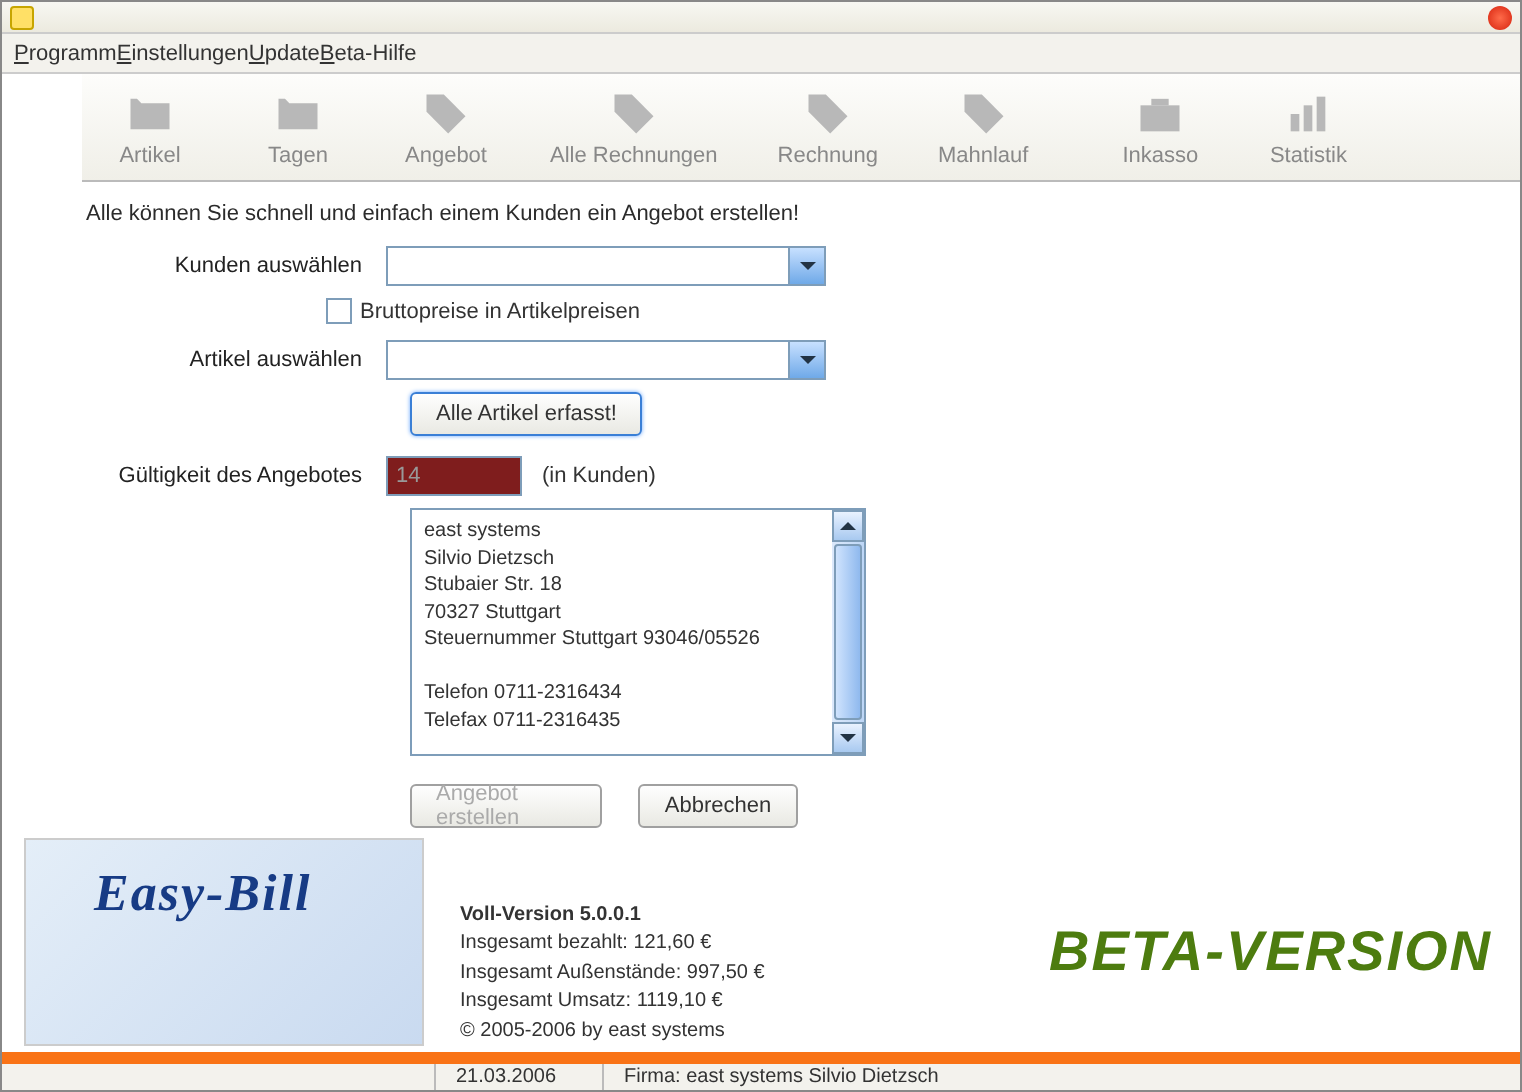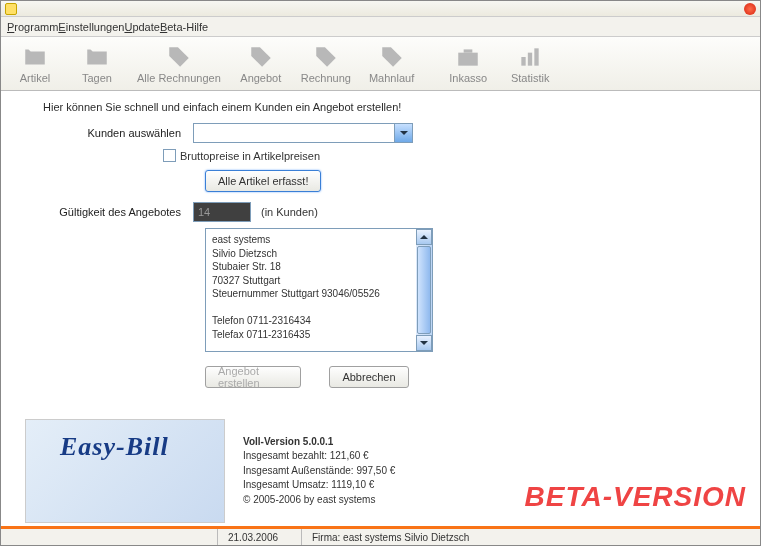--- a/index.html
+++ b/index.html
@@ -3,49 +3,49 @@
 <meta charset="utf-8">
 <style>
 * { box-sizing: border-box; margin: 0; padding: 0; }
 body { font-family: Tahoma, Arial, sans-serif; font-size: 11px; background: #fff; color: #333; width: 761px; height: 546px; overflow: hidden; position: relative; border: 1px solid #888; }
 .titlebar { height: 16px; background: linear-gradient(#f7f7f2,#eceadf); border-bottom: 1px solid #ccc; display: flex; align-items: center; padding: 0 4px; }
 .title-icon { width: 12px; height: 12px; background: #ffe066; border: 1px solid #c7a500; border-radius: 2px; }
 .close-btn { margin-left: auto; width: 12px; height: 12px; background: radial-gradient(circle,#ff6b4a,#d6230e); border-radius: 50%; }
 .menubar { height: 20px; background: #f3f2ed; border-bottom: 1px solid #ccc; display: flex; align-items: center; padding: 0 6px; }
 .menubar span { color: #333; cursor: default; }
 .menubar span u { text-decoration: underline; }
-.toolbar { height: 54px; background: linear-gradient(#fdfdfb,#f0efe8); border-bottom: 1px solid #bbb; display: flex; align-items: center; padding: 0 12px; gap: 18px; }
+.toolbar { height: 54px; background: linear-gradient(#fdfdfb,#f0efe8); border-bottom: 1px solid #bbb; display: flex; align-items: center; padding: 0 12px; gap: 30px; margin-left: 40px; }
 .tool { display: flex; flex-direction: column; align-items: center; gap: 2px; color: #888; cursor: default; min-width: 44px; }
 .tool svg { width: 26px; height: 26px; }
 .content { padding: 10px 42px 8px 42px; }
 .intro { color: #2b2b2b; margin-bottom: 10px; }
 .row { display: flex; align-items: center; margin-bottom: 6px; }
 .lbl { width: 150px; text-align: right; padding-right: 12px; color: #222; }
 .combo { width: 220px; height: 20px; border: 1px solid #7e9db9; background: #fff; display: flex; align-items: center; }
 .combo-btn { margin-left: auto; width: 18px; height: 18px; background: linear-gradient(#c7e0ff,#6fa9e8); border-left: 1px solid #7e9db9; display: flex; align-items: center; justify-content: center; }
 .combo-btn svg { width: 8px; height: 8px; }
 .chk-row { margin-left: 120px; display: flex; align-items: flex-end; gap: 4px; margin-bottom: 8px; }
 .chk { width: 13px; height: 13px; border: 1px solid #7e9db9; background: #fff; }
 .btn { height: 22px; padding: 0 12px; background: linear-gradient(#fefefe,#e9e9e3); border: 1px solid #a0a0a0; border-radius: 3px; color: #333; display: inline-flex; align-items: center; justify-content: center; cursor: default; }
 .btn.highlight { border: 1px solid #3a7fd6; box-shadow: 0 0 2px #6aa8ff; }
 .btn.disabled { color: #aaa; }
-.numfield { width: 58px; height: 20px; border: 1px solid #7e9db9; padding: 0 4px; color: #999; background: #404040; display: flex; align-items: center; }
+.numfield { width: 68px; height: 20px; border: 1px solid #7e9db9; padding: 0 4px; color: #999; background: #7f1d1d; display: flex; align-items: center; }
 .textarea-wrap { margin-left: 162px; width: 228px; height: 124px; border: 1px solid #7e9db9; background: #fff; display: flex; margin-top: 4px; margin-bottom: 14px; }
 .textarea { flex: 1; padding: 4px 6px; font-family: inherit; font-size: 10px; line-height: 1.35; overflow: hidden; white-space: pre-line; }
 .vscroll { width: 16px; background: linear-gradient(90deg,#dce9fb,#bdd6f6); display: flex; flex-direction: column; }
 .vscroll-btn { height: 16px; background: linear-gradient(#e9f2ff,#a8c9f0); border: 1px solid #7e9db9; display: flex; align-items: center; justify-content: center; }
 .vscroll-thumb { flex: 1; margin: 1px; background: linear-gradient(90deg,#cfe3fd,#8fb9ee); border: 1px solid #7e9db9; border-radius: 2px; }
-.btn-row { margin-left: 162px; display: flex; gap: 28px; }
-.footer { position: absolute; left: 24px; right: 8px; bottom: 22px; display: flex; align-items: center; }
+.btn-row { margin-left: 162px; display: flex; gap: 18px; }
+.footer { position: absolute; left: 11px; right: 8px; bottom: 22px; display: flex; align-items: flex-end; }
 .logo { width: 200px; height: 104px; border: 1px solid #ccc; background: linear-gradient(135deg,#e4eef8,#c9daf0); position: relative; overflow: hidden; }
 .logo-text { position: absolute; top: 12px; left: 34px; font-family: Georgia, 'Times New Roman', serif; font-size: 26px; font-style: italic; font-weight: bold; color: #173b85; letter-spacing: 1px; }
 .version-info { margin-left: 18px; font-size: 10px; line-height: 1.45; color: #333; }
 .version-info .bold { font-weight: bold; }
-.beta { position: absolute; right: 14px; bottom: 32px; font-family: Arial, sans-serif; font-size: 28px; letter-spacing: 1px; font-weight: bold; color: #ef4444; font-style: italic; }
-.statusbar { position: absolute; left: 0; right: 0; bottom: 0; height: 19px; background: #f3f2ed; border-top: 3px solid #f97316; display: flex; align-items: center; font-size: 10px; }
+.beta { position: absolute; right: 14px; bottom: 53px; font-family: Arial, sans-serif; font-size: 28px; letter-spacing: 1px; font-weight: bold; color: #4d7c0f; font-style: italic; }
+.statusbar { position: absolute; left: 0; right: 0; bottom: 0; height: 19px; background: #f3f2ed; border-top: 6px solid #f97316; display: flex; align-items: center; font-size: 10px; }
 .status-cell { border-left: 1px solid #bbb; height: 100%; display: flex; align-items: center; padding: 0 10px; }
 .status-spacer { width: 216px; }
 </style>
 </head>
 <body>
 
 <div class="titlebar">
   <div class="title-icon"></div>
   <div class="close-btn"></div>
 </div>
@@ -63,31 +63,31 @@
         <path fill="#b8b8b8" d="M3 5l3 0 2 2h13v12H3z"></path>
       </svg>
     <span>Artikel</span>
   </div>
   <div class="tool">
     <svg viewBox="0 0 24 24">
         <path fill="#b8b8b8" d="M3 5l3 0 2 2h13v12H3z"></path>
       </svg>
     <span>Tagen</span>
   </div>
+  <div class="tool">
+    <svg viewBox="0 0 24 24">
+        <path fill="#b8b8b8" d="M3 3h8l10 10-8 8L3 11z"></path>
+      </svg>
+    <span>Angebot</span>
+  </div>
   <div class="tool" style="min-width:80px">
     <svg viewBox="0 0 24 24">
         <path fill="#b8b8b8" d="M3 3h8l10 10-8 8L3 11z"></path>
       </svg>
     <span>Alle Rechnungen</span>
-  </div>
-  <div class="tool">
-    <svg viewBox="0 0 24 24">
-        <path fill="#b8b8b8" d="M3 3h8l10 10-8 8L3 11z"></path>
-      </svg>
-    <span>Angebot</span>
   </div>
   <div class="tool">
     <svg viewBox="0 0 24 24">
         <path fill="#b8b8b8" d="M3 3h8l10 10-8 8L3 11z"></path>
       </svg>
     <span>Rechnung</span>
   </div>
   <div class="tool">
     <svg viewBox="0 0 24 24">
         <path fill="#b8b8b8" d="M3 3h8l10 10-8 8L3 11z"></path>
@@ -105,37 +105,47 @@
     <svg viewBox="0 0 24 24">
         <rect x="4" y="12" width="4" height="8" fill="#b8b8b8"></rect>
         <rect x="10" y="8" width="4" height="12" fill="#b8b8b8"></rect>
         <rect x="16" y="4" width="4" height="16" fill="#b8b8b8"></rect>
       </svg>
     <span>Statistik</span>
   </div>
 </div>
 
 <div class="content">
-  <div class="intro">Hier können Sie schnell und einfach einem Kunden ein Angebot erstellen!</div>
+  <div class="intro">Alle können Sie schnell und einfach einem Kunden ein Angebot erstellen!</div>
 
   <div class="row">
     <div class="lbl">Kunden auswählen</div>
     <div class="combo">
       <div class="combo-btn">
           <svg viewBox="0 0 8 8">
             <path d="M0 2l4 4 4-4z" fill="#234"></path>
           </svg>
         </div>
     </div>
   </div>
   <div class="chk-row">
     <div class="chk"></div>
     <span>Bruttopreise in Artikelpreisen</span>
   </div>
 
+  <div class="row">
+    <div class="lbl">Artikel auswählen</div>
+    <div class="combo">
+      <div class="combo-btn">
+          <svg viewBox="0 0 8 8">
+            <path d="M0 2l4 4 4-4z" fill="#234"></path>
+          </svg>
+        </div>
+    </div>
+  </div>
   <div class="row" style="margin-left:162px;margin-bottom:10px">
     <div class="btn highlight">Alle Artikel erfasst!</div>
   </div>
 
   <div class="row" style="margin-bottom:6px">
     <div class="lbl">Gültigkeit des Angebotes</div>
     <div class="numfield">14</div>
     <span style="margin-left:10px">(in Kunden)</span>
   </div>
 

